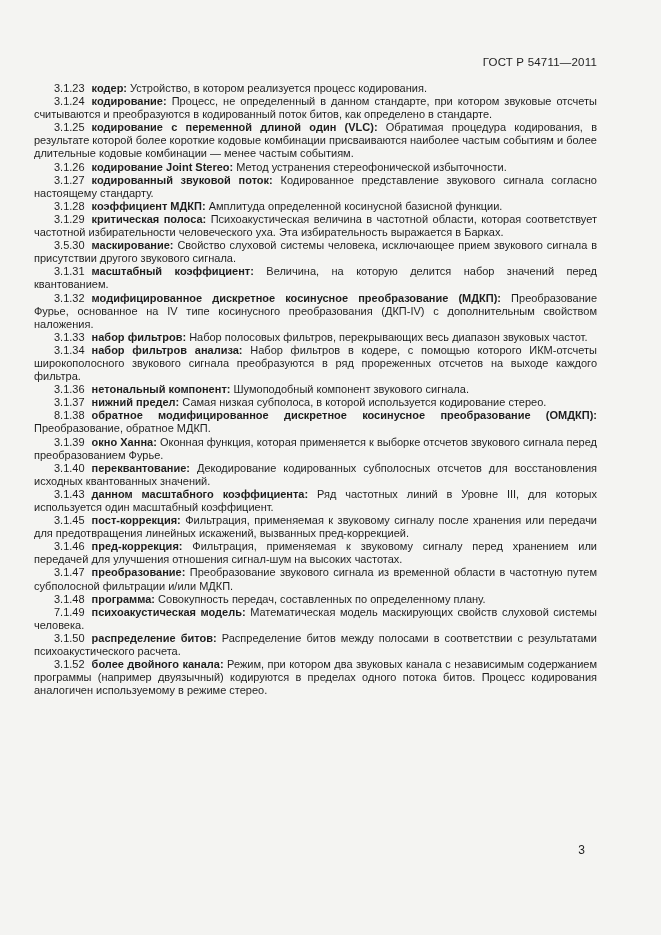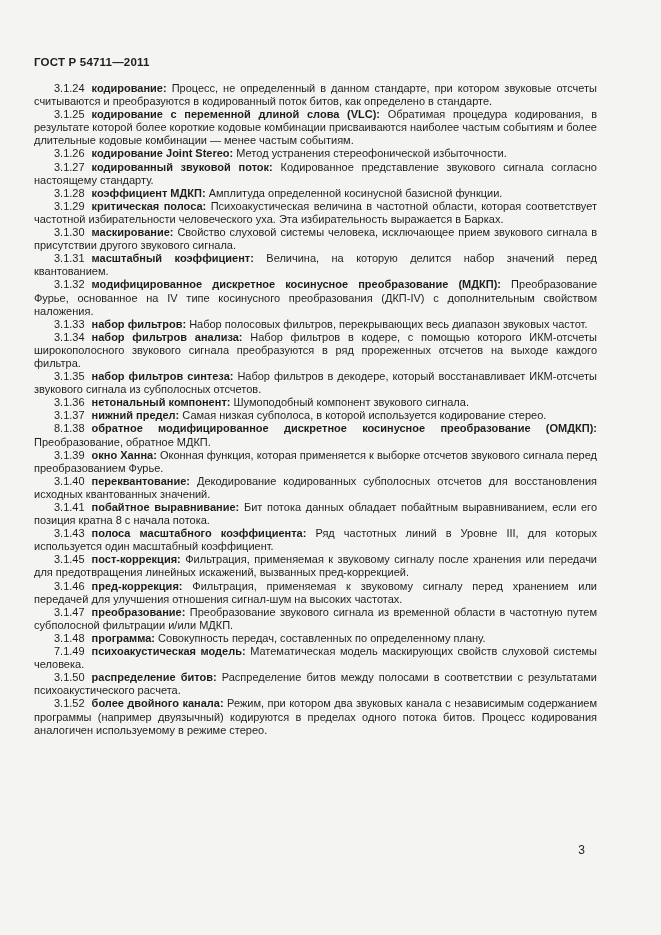--- a/index.html
+++ b/index.html
@@ -13,21 +13,22 @@
     background: #f4f4f2;
     font-family: "Liberation Sans", "DejaVu Sans", sans-serif;
     color: #1e1e1e;
     overflow: hidden;
   }
   .header {
     position: absolute;
     top: 56px;
     left: 34px;
     width: 563px;
-    font-weight: bold;
+    text-align: right;
+    font-weight: normal;
     font-size: 11.5px;
     letter-spacing: 0.2px;
   }
   .content {
     position: absolute;
     top: 82px;
     left: 34px;
     width: 563px;
     font-size: 11px;
     line-height: 13.1px;
@@ -55,59 +56,58 @@
     text-align: right;
     font-size: 12px;
   }
 </style>
 </head>
 <body>
 
 <div class="header">ГОСТ Р 54711—2011</div>
 
 <div class="content">
+  <p class="term"><span class="num">3.1.23</span><span class="term-name">кодер:</span> <span class="def">Устройство, в котором реализуется процесс кодирования.</span></p>
 
   <p class="term"><span class="num">3.1.24</span><span class="term-name">кодирование:</span> <span class="def">Процесс, не определенный в данном стандарте, при котором звуковые отсчеты считываются и преобразуются в кодированный поток битов, как определено в стандарте.</span></p>
 
-  <p class="term"><span class="num">3.1.25</span><span class="term-name">кодирование с переменной длиной слова (VLC):</span> <span class="def">Обратимая процедура кодирования, в результате которой более короткие кодовые комбинации присваиваются наиболее частым событиям и более длительные кодовые комбинации — менее частым событиям.</span></p>
+  <p class="term"><span class="num">3.1.25</span><span class="term-name">кодирование с переменной длиной один (VLC):</span> <span class="def">Обратимая процедура кодирования, в результате которой более короткие кодовые комбинации присваиваются наиболее частым событиям и более длительные кодовые комбинации — менее частым событиям.</span></p>
 
   <p class="term"><span class="num">3.1.26</span><span class="term-name">кодирование Joint Stereo:</span> <span class="def">Метод устранения стереофонической избыточности.</span></p>
 
   <p class="term"><span class="num">3.1.27</span><span class="term-name">кодированный звуковой поток:</span> <span class="def">Кодированное представление звукового сигнала согласно настоящему стандарту.</span></p>
 
   <p class="term"><span class="num">3.1.28</span><span class="term-name">коэффициент МДКП:</span> <span class="def">Амплитуда определенной косинусной базисной функции.</span></p>
 
   <p class="term"><span class="num">3.1.29</span><span class="term-name">критическая полоса:</span> <span class="def">Психоакустическая величина в частотной области, которая соответствует частотной избирательности человеческого уха. Эта избирательность выражается в Барках.</span></p>
 
-  <p class="term"><span class="num">3.1.30</span><span class="term-name">маскирование:</span> <span class="def">Свойство слуховой системы человека, исключающее прием звукового сигнала в присутствии другого звукового сигнала.</span></p>
+  <p class="term"><span class="num">3.5.30</span><span class="term-name">маскирование:</span> <span class="def">Свойство слуховой системы человека, исключающее прием звукового сигнала в присутствии другого звукового сигнала.</span></p>
 
   <p class="term"><span class="num">3.1.31</span><span class="term-name">масштабный коэффициент:</span> <span class="def">Величина, на которую делится набор значений перед квантованием.</span></p>
 
   <p class="term"><span class="num">3.1.32</span><span class="term-name">модифицированное дискретное косинусное преобразование (МДКП):</span> <span class="def">Преобразование Фурье, основанное на IV типе косинусного преобразования (ДКП-IV) с дополнительным свойством наложения.</span></p>
 
   <p class="term"><span class="num">3.1.33</span><span class="term-name">набор фильтров:</span> <span class="def">Набор полосовых фильтров, перекрывающих весь диапазон звуковых частот.</span></p>
 
   <p class="term"><span class="num">3.1.34</span><span class="term-name">набор фильтров анализа:</span> <span class="def">Набор фильтров в кодере, с помощью которого ИКМ-отсчеты широкополосного звукового сигнала преобразуются в ряд прореженных отсчетов на выходе каждого фильтра.</span></p>
 
-  <p class="term"><span class="num">3.1.35</span><span class="term-name">набор фильтров синтеза:</span> <span class="def">Набор фильтров в декодере, который восстанавливает ИКМ-отсчеты звукового сигнала из субполосных отсчетов.</span></p>
 
   <p class="term"><span class="num">3.1.36</span><span class="term-name">нетональный компонент:</span> <span class="def">Шумоподобный компонент звукового сигнала.</span></p>
 
   <p class="term"><span class="num">3.1.37</span><span class="term-name">нижний предел:</span> <span class="def">Самая низкая субполоса, в которой используется кодирование стерео.</span></p>
 
   <p class="term"><span class="num">8.1.38</span><span class="term-name">обратное модифицированное дискретное косинусное преобразование (ОМДКП):</span> <span class="def">Преобразование, обратное МДКП.</span></p>
 
   <p class="term"><span class="num">3.1.39</span><span class="term-name">окно Ханна:</span> <span class="def">Оконная функция, которая применяется к выборке отсчетов звукового сигнала перед преобразованием Фурье.</span></p>
 
   <p class="term"><span class="num">3.1.40</span><span class="term-name">переквантование:</span> <span class="def">Декодирование кодированных субполосных отсчетов для восстановления исходных квантованных значений.</span></p>
 
-  <p class="term"><span class="num">3.1.41</span><span class="term-name">побайтное выравнивание:</span> <span class="def">Бит потока данных обладает побайтным выравниванием, если его позиция кратна 8 с начала потока.</span></p>
 
 
-  <p class="term"><span class="num">3.1.43</span><span class="term-name">полоса масштабного коэффициента:</span> <span class="def">Ряд частотных линий в Уровне III, для которых используется один масштабный коэффициент.</span></p>
+  <p class="term"><span class="num">3.1.43</span><span class="term-name">данном масштабного коэффициента:</span> <span class="def">Ряд частотных линий в Уровне III, для которых используется один масштабный коэффициент.</span></p>
 
 
   <p class="term"><span class="num">3.1.45</span><span class="term-name">пост-коррекция:</span> <span class="def">Фильтрация, применяемая к звуковому сигналу после хранения или передачи для предотвращения линейных искажений, вызванных пред-коррекцией.</span></p>
 
   <p class="term"><span class="num">3.1.46</span><span class="term-name">пред-коррекция:</span> <span class="def">Фильтрация, применяемая к звуковому сигналу перед хранением или передачей для улучшения отношения сигнал-шум на высоких частотах.</span></p>
 
   <p class="term"><span class="num">3.1.47</span><span class="term-name">преобразование:</span> <span class="def">Преобразование звукового сигнала из временной области в частотную путем субполосной фильтрации и/или МДКП.</span></p>
 
   <p class="term"><span class="num">3.1.48</span><span class="term-name">программа:</span> <span class="def">Совокупность передач, составленных по определенному плану.</span></p>
 

